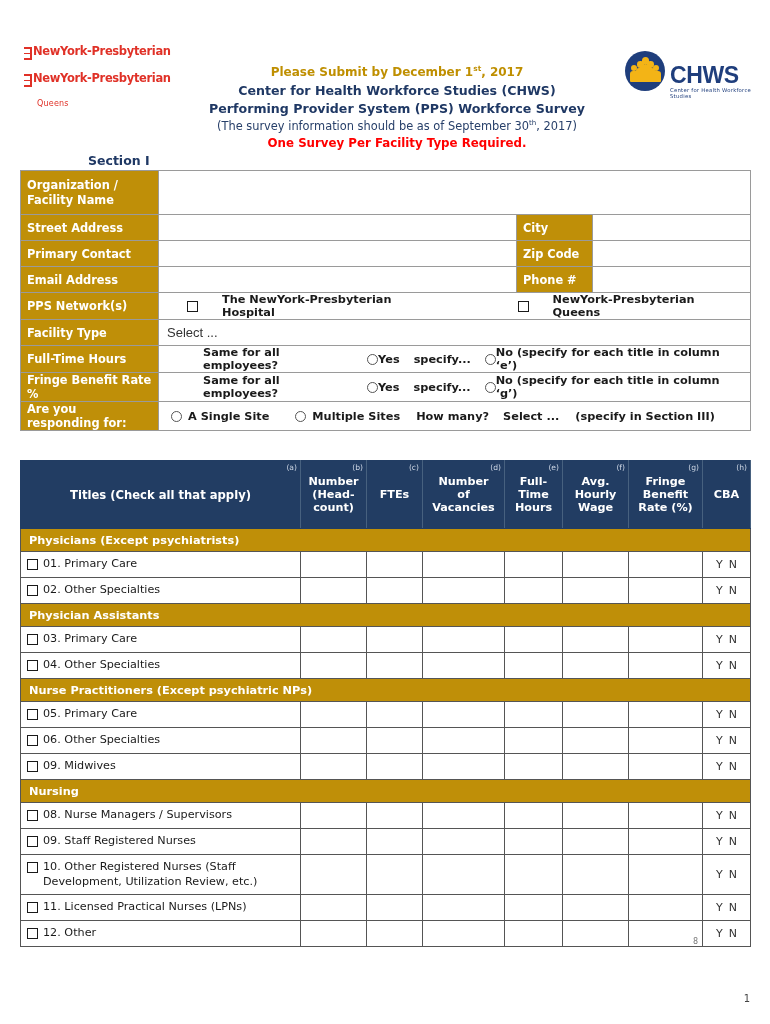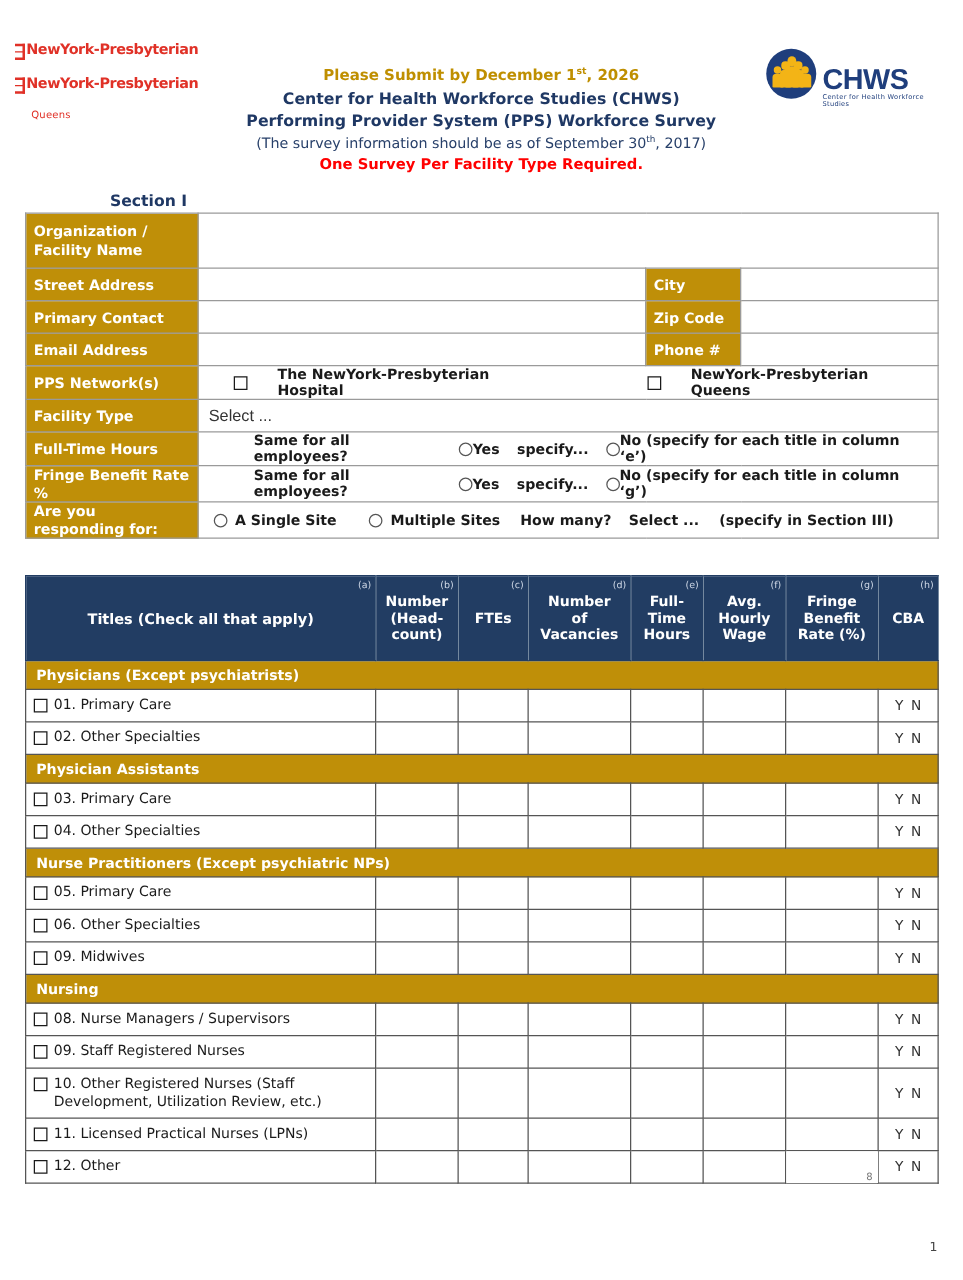--- a/index.html
+++ b/index.html
@@ -6,21 +6,21 @@
   html, body { margin:0; padding:0; }
   body {
     width:770px; height:1024px;
     background:#ffffff;
     font-family:"DejaVu Sans","Liberation Sans",sans-serif;
     font-size:11px; color:#222;
     position:relative; overflow:hidden;
   }
 
   
-  .page { position:relative; width:770px; height:1024px; padding:0; }
+  .page { position:relative; width:770px; height:1024px; padding:12px; }
 
   .hdr { position:relative; height:128px; }
 
   .nyp-logos { position:absolute; left:12px; top:33px; width:180px; }
   .nyp { display:flex; align-items:flex-start; margin-bottom:11px; }
   .nyp-mark { width:9px; height:15px; position:relative; flex:0 0 auto; margin-top:1px; }
   .nyp-mark i { position:absolute; background:#E03127; display:block; }
   .nyp-mark i.h1 { left:0; top:1px; width:8px; height:1.6px; }
   .nyp-mark i.h2 { left:0; top:6.5px; width:8px; height:1.6px; }
   .nyp-mark i.h3 { left:0; top:12px; width:8px; height:1.6px; }
@@ -115,21 +115,21 @@
             <i class="h2"></i>
             <i class="h3"></i>
             <i class="v"></i>
         </span>
         <span class="nyp-word">NewYork-Presbyterian</span>
       </div>
       <div class="nyp-sub">Queens</div>
     </div>
 
     <div class="title-block">
-      <div class="t-submit"><span>Please Submit by December 1</span><sup>st</sup><span>, 2026</span></div>
+      <div class="t-submit"><span>Please Submit by December 1</span><sup>st</sup><span>, 2017</span></div>
       <div class="t-org">Center for Health Workforce Studies (CHWS)</div>
       <div class="t-survey">Performing Provider System (PPS) Workforce Survey</div>
       <div class="t-note"><span>(The survey information should be as of September 30</span><sup>th</sup><span>, 2017)</span></div>
       <div class="t-req">One Survey Per Facility Type Required.</div>
     </div>
 
     <div class="chws">
       <div class="chws-circle">
         <i class="pp head" style="left:6px;  top:14px; width:6px;  height:6px;"></i>
         <i class="pp body" style="left:4.5px;top:20px; width:9px;  height:11px;"></i>

